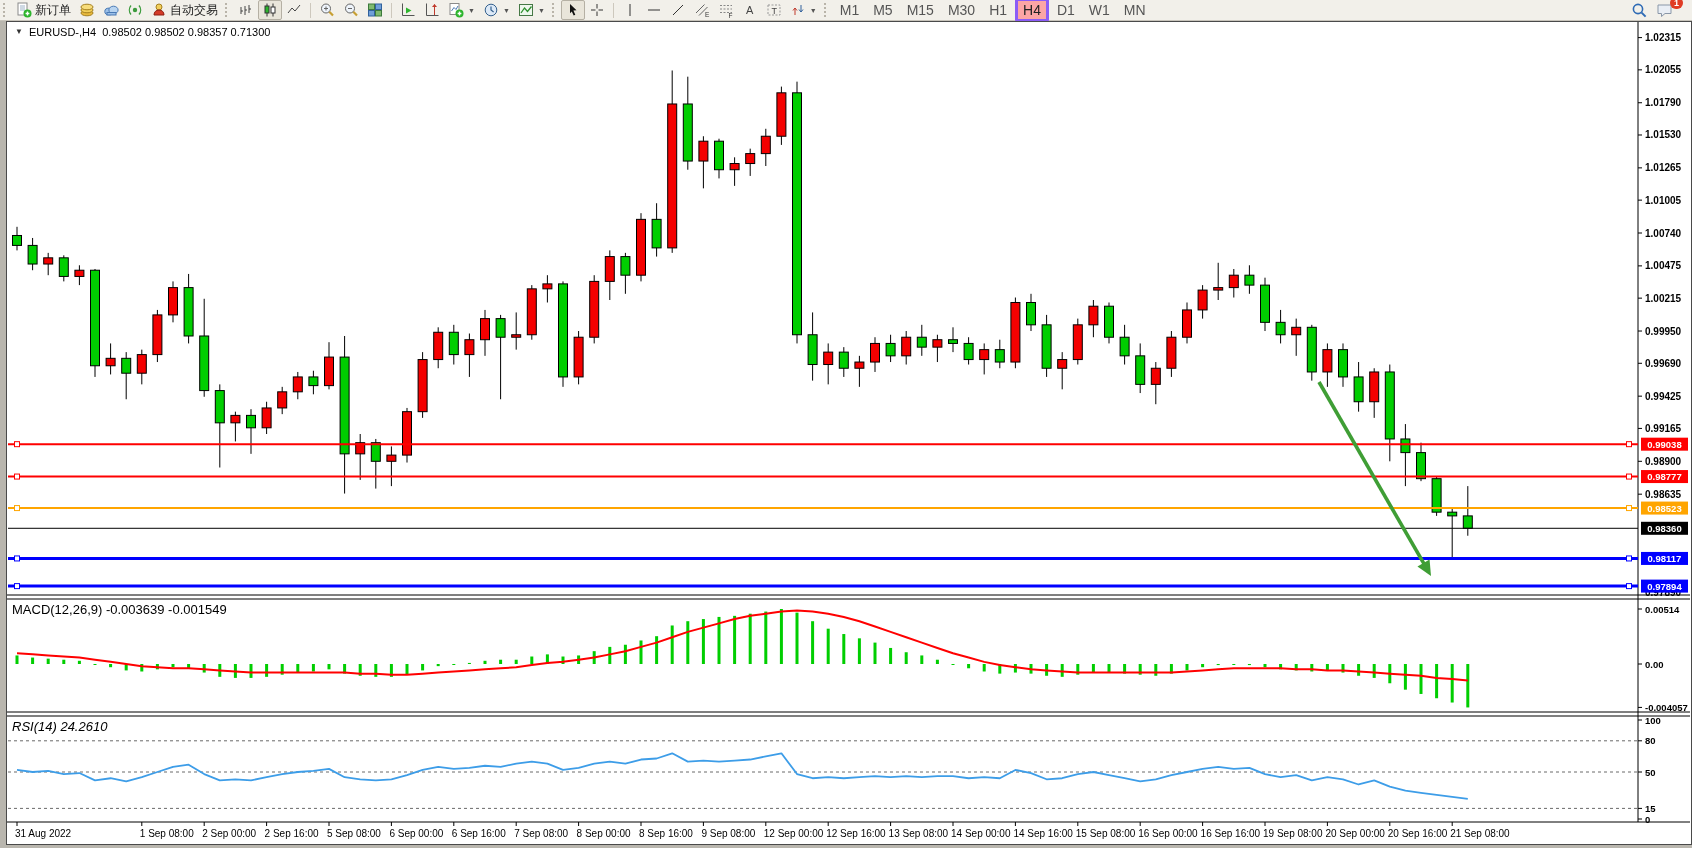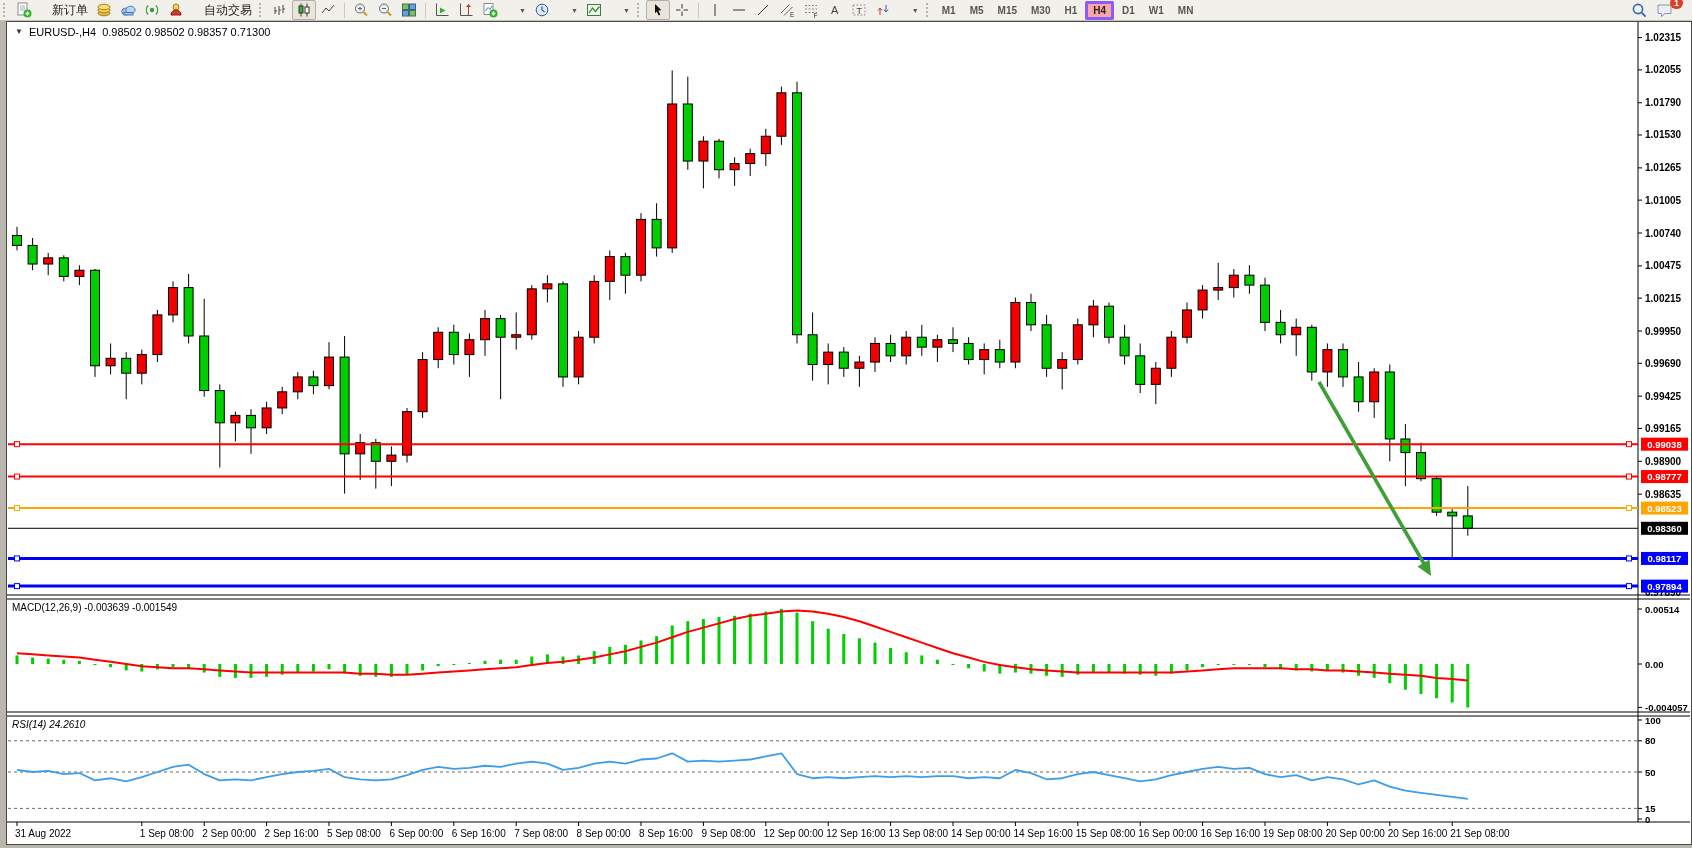--- a/index.html
+++ b/index.html
@@ -3,39 +3,39 @@
 <meta charset="utf-8">
 <style>
   html,body{margin:0;padding:0;width:1692px;height:848px;overflow:hidden;
     background:#cfccc4;font-family:"Liberation Sans","DejaVu Sans",sans-serif;}
   
   .toolbar{position:absolute;left:0;top:0;width:1692px;height:20px;
     background:#f2f0ea;border-bottom:1px solid #c8c4bb;display:flex;align-items:center;
     font-size:12px;color:#222;}
   .grip{width:3px;height:14px;border-left:2px dotted #b9b4a9;margin:0 4px 0 3px;}
   .sep{width:1px;height:15px;background:#cdc8bd;margin:0 4px;}
-  .tb{display:inline-flex;align-items:center;gap:20px;height:18px;padding:0 3px;
+  .tb{display:inline-flex;align-items:center;gap:3px;height:18px;padding:0 3px;
     background:transparent;border:1px solid transparent;border-radius:2px;cursor:default;}
   .tb.pressed{background:#e9e5da;border:1px solid #b5b0a4;}
   .caret{font-size:7px;color:#555;margin-left:1px;}
-  .tf{font-size:10px;font-weight:bold;color:#555;padding:1px 5px;border:1px solid transparent;
+  .tf{font-size:14px;font-weight:normal;color:#555;padding:1px 5px;border:1px solid transparent;
     border-radius:2px;margin:8px 1px;}
   .tf.active{background:#fca5a5;border:3px solid #8b5cf6;color:#222;}
   .spacer{flex:1;}
   .badge{position:absolute;top:-4px;right:-6px;background:#e03b24;color:#fff;
     font-size:9px;font-weight:bold;border-radius:7px;padding:0 4px;line-height:12px;}
   .chatwrap{position:relative;margin-right:14px;}
   
   .mdi{position:absolute;left:0;top:21px;width:1692px;height:827px;background:#b9b6ae;}
   .chart-window{position:absolute;left:6px;top:0px;width:1684px;height:822px;
     background:#fff;border:1px solid #4a4a4a;}
   .chart-window svg{position:absolute;left:0;top:0;}
   .title{position:absolute;left:8px;top:4px;font-size:11px;color:#000;display:flex;gap:6px;}
   .title .dd{font-size:8px;color:#333;padding-top:1px;}
-  .indlabel{position:absolute;left:5px;font-size:10px;color:#000;}
+  .indlabel{position:absolute;left:5px;font-size:13px;color:#000;}
   .macdlab{top:580px;}
   .rsilab{top:697px;font-style:italic;}
 </style>
 </head>
 <body>
 
 <div class="toolbar">
   <span class="grip"></span>
 
   <span class="tb">

